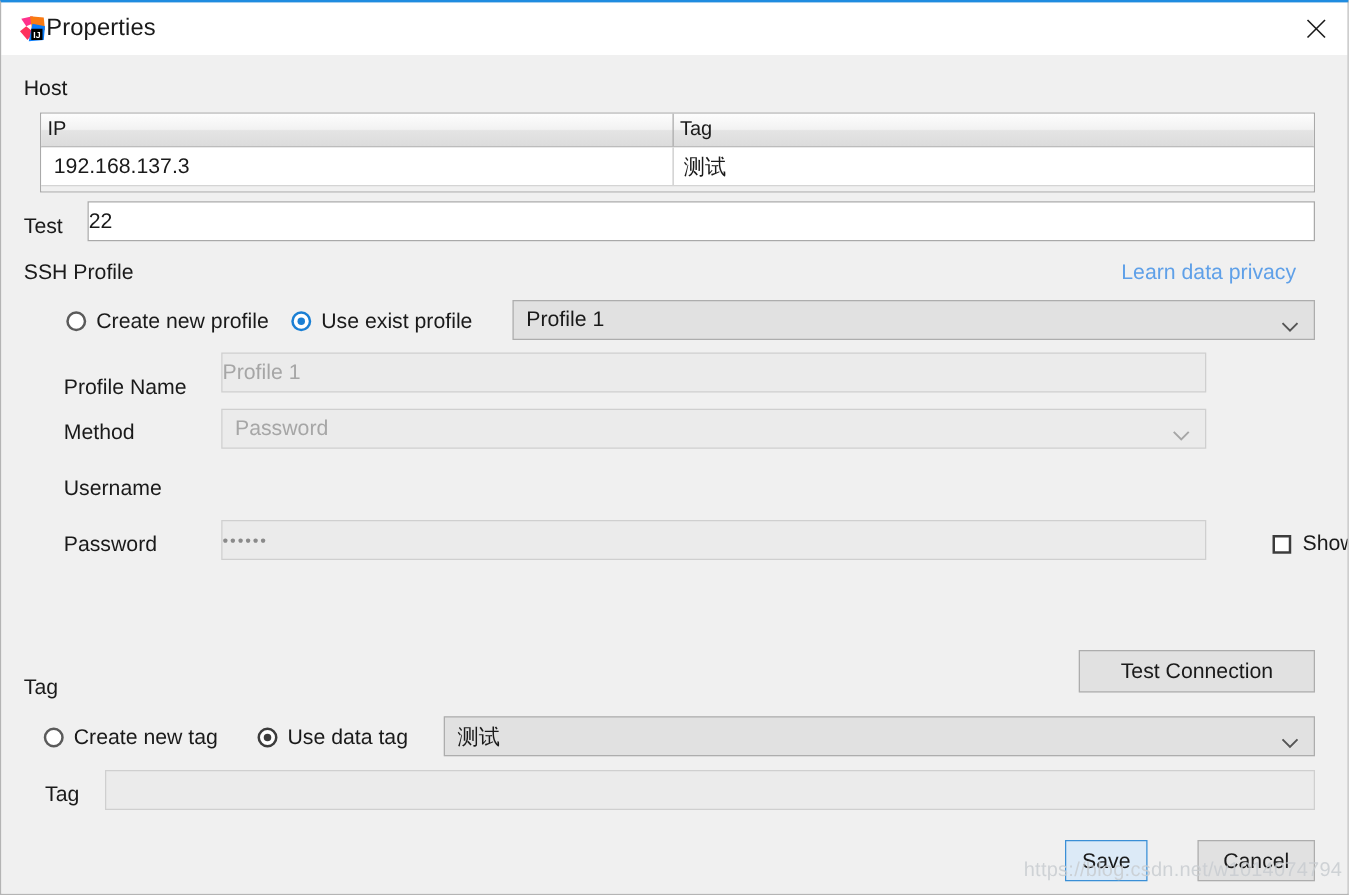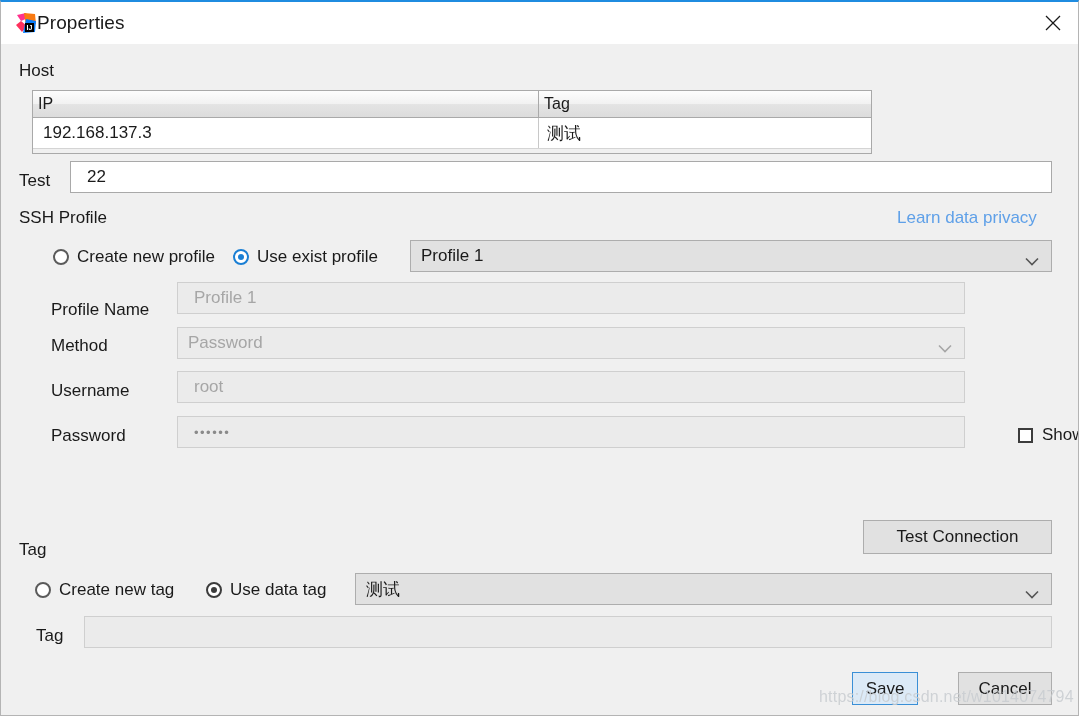--- a/index.html
+++ b/index.html
@@ -62,21 +62,21 @@
   .section-label {
     position: absolute;
     font-size: 17px;
     color: #1a1a1a;
   }
 
   
   .host-table {
     position: absolute;
     left: 31px; top: 46px;
-    width: 840px;
+    width: 1020px;
     border: 1px solid #a9a9a9;
     background: #fff;
   }
   .tbl-header {
     display: flex;
     height: 27px;
     background: linear-gradient(to bottom, #fdfdfd 0%, #f2f2f2 48%, #e4e4e4 52%, #dcdcdc 100%);
     border-bottom: 1px solid #a9a9a9;
   }
   .th {
@@ -106,21 +106,21 @@
     border-top: 1px solid #d4d4d4;
   }
 
   
   .inp {
     position: absolute;
     background: #ffffff;
     border: 1px solid #a9a9a9;
     font-size: 17px;
     color: #1a1a1a;
-    padding: 0 16px;
+    padding: 0 0;
     display: flex;
     align-items: center;
     font-family: "Liberation Sans", sans-serif;
   }
   .inp.disabled {
     background: #ebebeb;
     border: 1px solid #cfcfcf;
     color: #a6a6a6;
   }
   .inp.disabled.pwd { color: #8a8a8a; letter-spacing: 1.5px; font-size: 13px; }
@@ -327,21 +327,20 @@
     <div class="combo disabled" style="left:176px; top:283px; width:788px; height:32px;">
       <span>Password</span>
       <span class="chev">
         <svg width="14" height="9" viewBox="0 0 14 9">
           <polyline points="1,1 7,7 13,1" fill="none" stroke="#a6a6a6" stroke-width="1.6"></polyline>
         </svg>
       </span>
     </div>
 
     <div class="fl" style="left:50px; top:337px;">Username</div>
-    <div class="inp disabled" style="left:176px; top:327px; width:788px; height:32px;">root</div>
 
     <div class="fl" style="left:50px; top:382px;">Password</div>
     <div class="inp disabled pwd" style="left:176px; top:372px; width:788px; height:32px;">••••••</div>
 
     <div class="check-wrap" style="left:982px; top:381px;margin-left:35px;">
       <span class="checkbox"></span>
       <span class="check-lbl">Show</span>
     </div>
 
     <div class="btn" style="left:862px; top:476px; width:189px; height:34px;">Test Connection</div>

